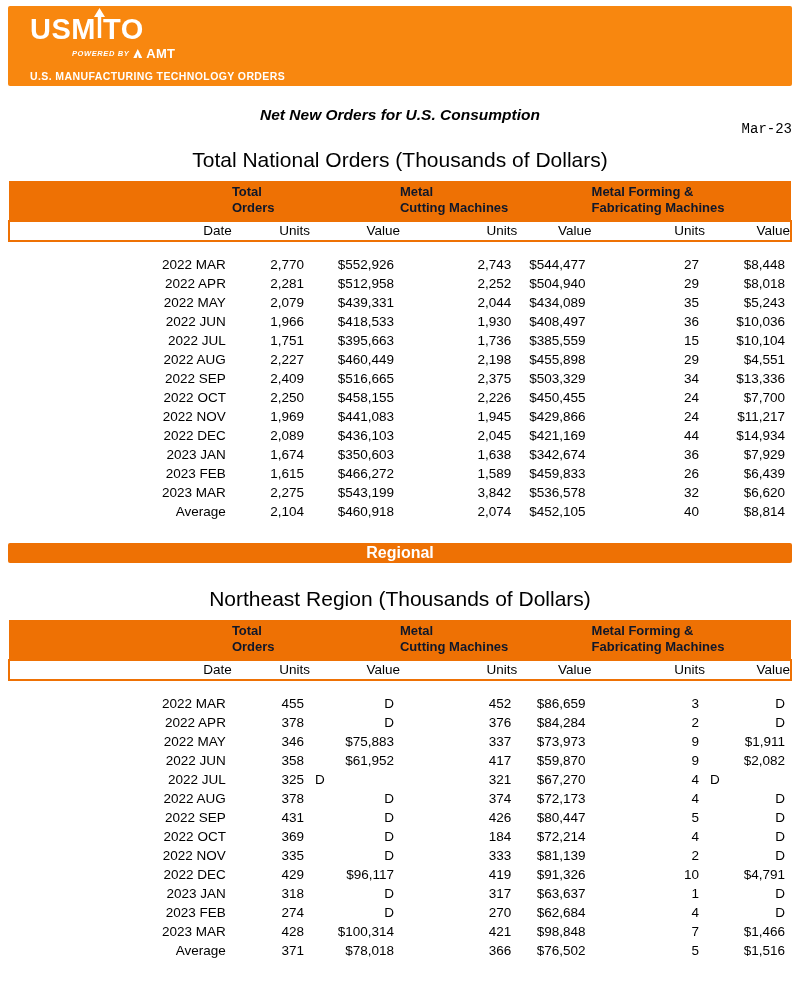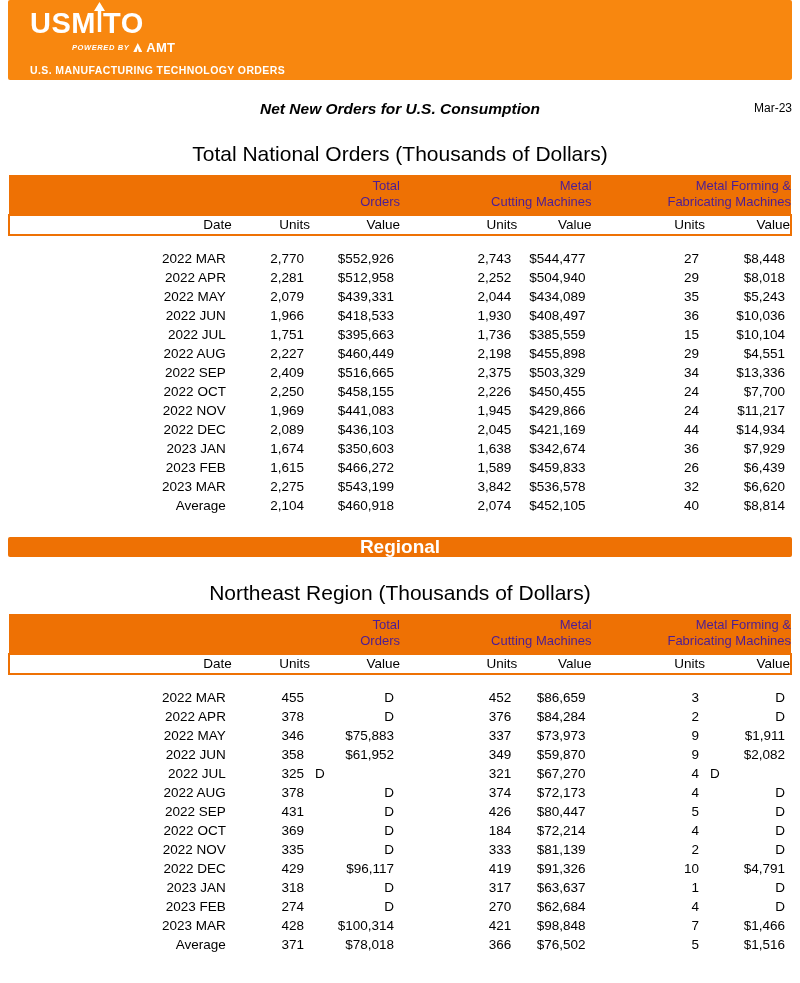--- a/index.html
+++ b/index.html
@@ -11,20 +11,21 @@
   html,body{width:800px;background:#fff;}
   body{
     height:983px;
     font-family:"Liberation Sans",sans-serif;
     color:var(--ink);
     padding:0 8px;
     overflow:hidden;
   }
   
   .banner{
+    margin-top:6px;
     height:80px;
     background:var(--banner-orange);
     border-radius:2px;
     padding:9px 0 0 22px;
   }
   .logo{
     display:inline-flex;
     position:relative;
     gap:7px;
     color:#fff;
@@ -47,52 +48,52 @@
   .banner-sub{
     margin:9px 0 0 0;
     color:#fff;font-weight:bold;font-size:10.5px;letter-spacing:.4px;
   }
   
   .title-row{position:relative;margin-top:20px;height:18px;}
   .report-title{
     text-align:center;font-size:15.5px;font-style:italic;font-weight:600;
   }
   .report-date{
-    position:absolute;right:0;top:1px;font-size:12px;
+    position:absolute;right:0;top:15px;font-size:14px;font-family:Liberation Mono, monospace;
   }
   .section-title{
     text-align:center;font-size:21px;font-weight:400;margin-top:24px;
   }
   
   table.orders{
     width:100%;border-collapse:collapse;table-layout:fixed;margin-top:9px;
   }
   tr.group-row th{
     background:var(--band-orange);
-    color:#4c1d95;font-size:13px;font-weight:normal;line-height:16px;
-    padding:3px 0 4px;text-align:right;vertical-align:middle;
+    color:#0f172a;font-size:13px;font-weight:bold;line-height:16px;
+    padding:3px 0 4px;text-align:left;vertical-align:middle;
   }
   tr.group-row th.spacer{padding:0;}
   tr.colhead td{
     font-size:13.5px;text-align:right;padding:1px 0 2px;background:#fff;
     border-top:2px solid var(--band-orange);
     border-bottom:2px solid var(--band-orange);
   }
   tr.colhead td:first-child{border-left:2px solid var(--band-orange);}
   tr.colhead td:last-child{border-right:2px solid var(--band-orange);}
   tbody.data td{
     font-size:13.5px;height:19px;line-height:19px;
     text-align:right;padding:0 6px 0 0;white-space:nowrap;
   }
   tbody.data tr:first-child td{padding-top:13px;}
   tbody.data td.left-d{text-align:left;padding-left:5px;}
   
   .regional-band{
     margin-top:22px;height:20px;background:var(--band-orange);border-radius:2px;
-    color:#fff;font-weight:bold;font-size:19px;text-align:center;line-height:20px;
+    color:#fff;font-weight:bold;font-size:16px;text-align:center;line-height:20px;
   }
   
   .note{
     margin-top:52px;font-size:11.5px;line-height:1.5;max-width:784px;
   }
   .note b{font-weight:bold;}
 </style>
 </head>
 <body>
 
@@ -352,21 +353,21 @@
           <td>$75,883</td>
           <td>337</td>
           <td>$73,973</td>
           <td>9</td>
           <td>$1,911</td>
         </tr>
         <tr>
           <td>2022 JUN</td>
           <td>358</td>
           <td>$61,952</td>
-          <td>349</td>
+          <td>417</td>
           <td>$59,870</td>
           <td>9</td>
           <td>$2,082</td>
         </tr>
         <tr>
           <td>2022 JUL</td>
           <td>325</td>
           <td class="left-d">D</td>
           <td>321</td>
           <td>$67,270</td>

